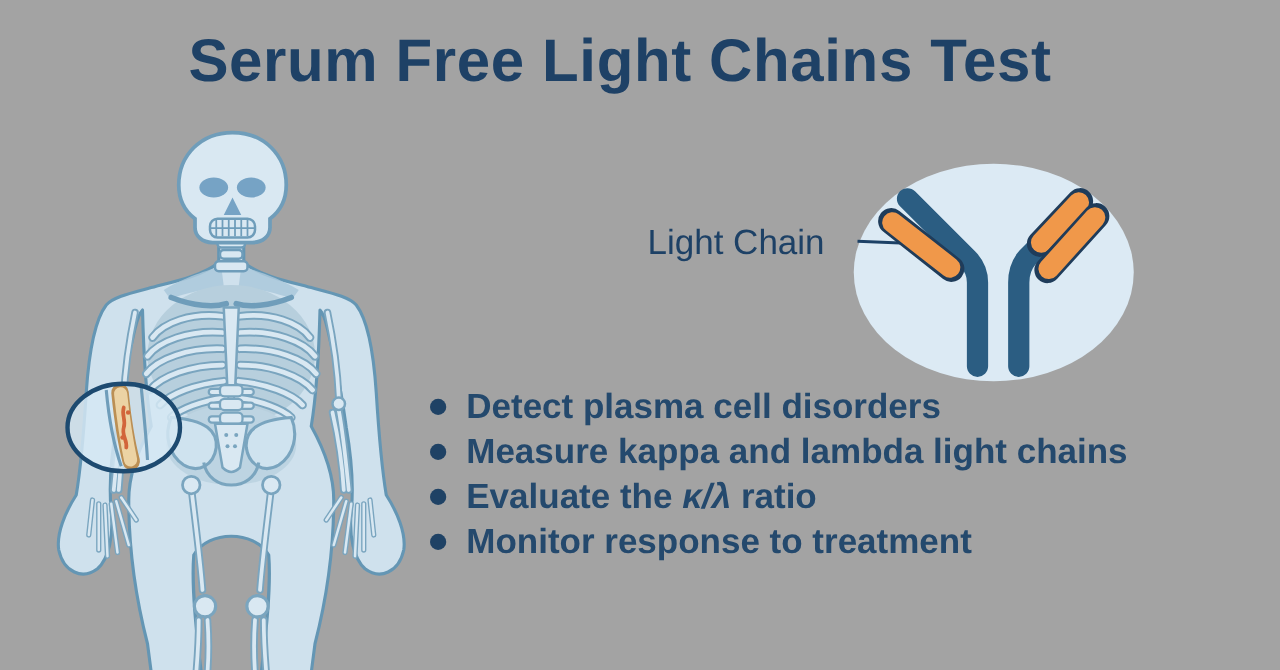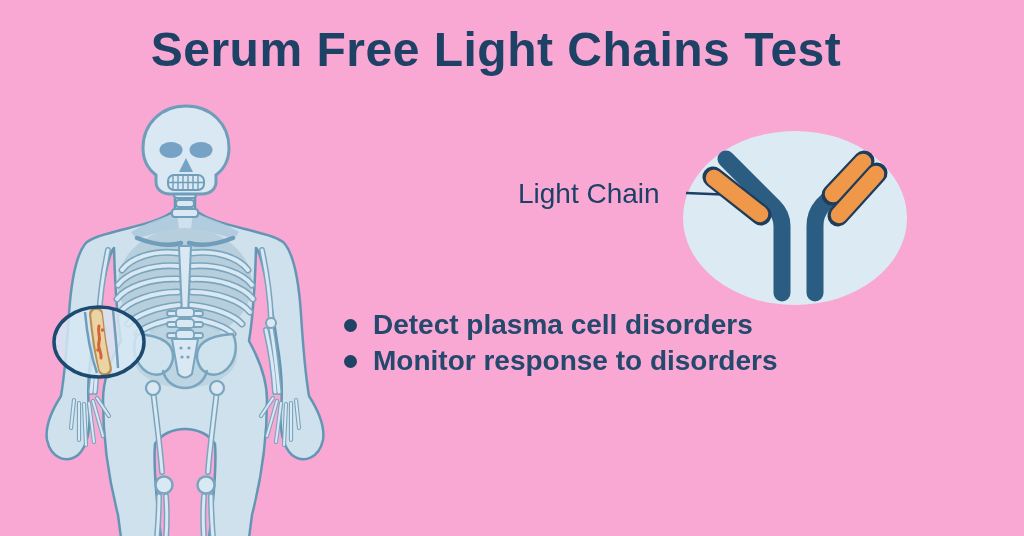--- a/index.html
+++ b/index.html
@@ -1,18 +1,18 @@
 <!DOCTYPE html>
 <html><head>
 <meta charset="utf-8">
 <style>
   html,body { margin:0; padding:0; background:#e8e8e8; }
   .canvas {
     position:relative; width:1024px; height:536px; overflow:hidden;
-    background:#f9a8d4;
+    background:#a3a3a3;
     font-family:"Liberation Sans", sans-serif;
   }
   .title {
     position:absolute; left:0; top:22px; width:992px; text-align:center;
     font-size:48px; font-weight:700; letter-spacing:0.5px; color:#1e4166;
     white-space:nowrap;
   }
   .subtitle {
     position:absolute; left:0; top:86px; width:924px; text-align:center;
     font-size:35px; font-weight:700; color:#1e4166; white-space:nowrap;
@@ -217,17 +217,25 @@
 
   <div class="light-chain-label">Light Chain</div>
 
   <ul class="bullets">
     <li>
       <span class="dot"></span>
       <span><span>Detect plasma cell disorders</span><span class="em-math"></span><span></span></span>
     </li>
     <li>
       <span class="dot"></span>
-      <span><span>Monitor response to disorders</span><span class="em-math"></span><span></span></span>
+      <span><span>Measure kappa and lambda light chains</span><span class="em-math"></span><span></span></span>
+    </li>
+    <li>
+      <span class="dot"></span>
+      <span><span>Evaluate the </span><span class="em-math">κ/λ</span><span> ratio</span></span>
+    </li>
+    <li>
+      <span class="dot"></span>
+      <span><span>Monitor response to treatment</span><span class="em-math"></span><span></span></span>
     </li>
   </ul>
 
 </div>
 
 </body></html>

